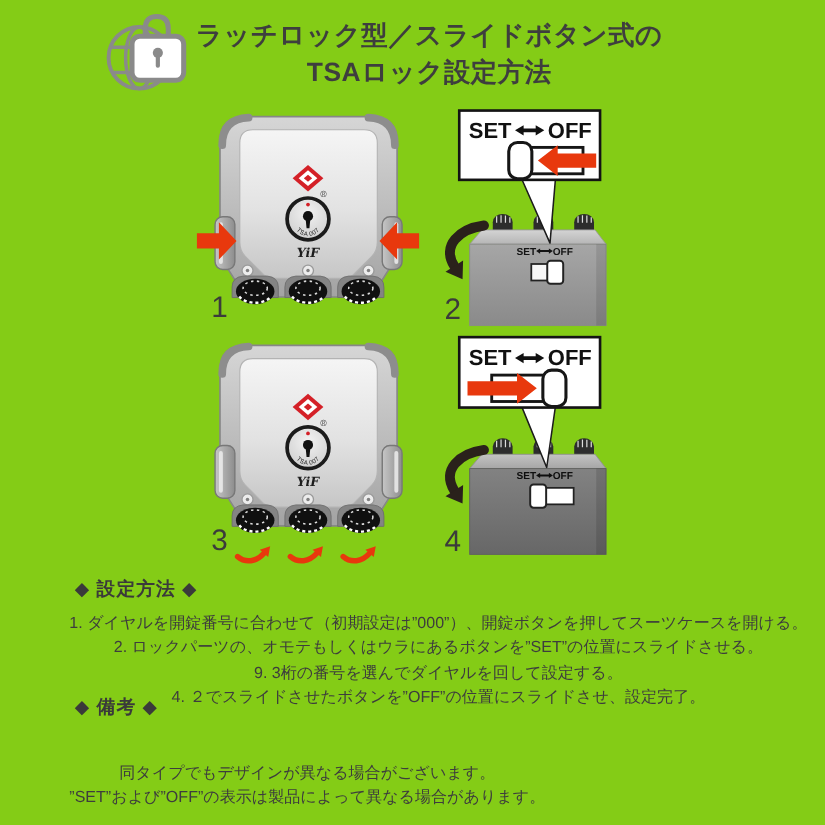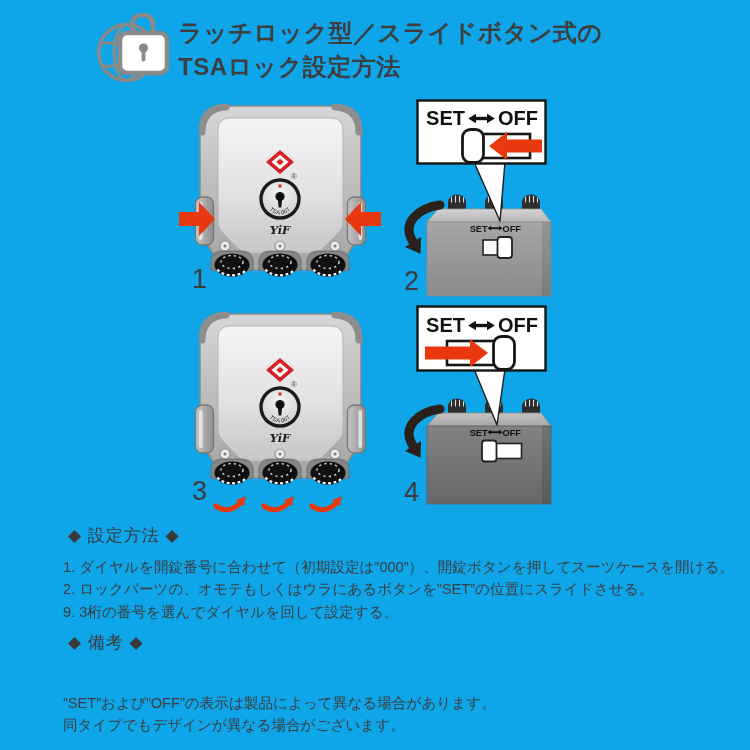--- a/index.html
+++ b/index.html
@@ -1,23 +1,23 @@
 <!DOCTYPE html>
 <html><head>
 <meta charset="utf-8">
 <style>
   html,body{margin:0;padding:0;background:#fff;}
-  #page{position:relative;width:750px;height:750px;background:#0ea5e9;overflow:hidden;
-        font-family:"Liberation Sans","DejaVu Sans",sans-serif;color:#3d3d3d;}
+  #page{position:relative;width:750px;height:750px;background:#84cc16;overflow:hidden;
+        font-family:"Liberation Sans","DejaVu Sans",sans-serif;color:#3d3d3d;text-align:center;}
   .abs{position:absolute;}
   .title{left:178px;top:16px;font-size:24px;font-weight:bold;line-height:34px;
          color:#3e3e3e;letter-spacing:0.5px;white-space:nowrap;}
   .fig{position:absolute;}
   .fignum{position:absolute;font-size:27px;color:#3b3b3b;font-weight:400;}
-  .sec-head{position:absolute;left:68px;font-size:17px;font-weight:normal;color:#3a3a3a;
+  .sec-head{position:absolute;left:68px;font-size:17px;font-weight:bold;color:#3a3a3a;
             letter-spacing:1px;white-space:nowrap;}
   .bodytext{position:absolute;left:63px;font-size:14.6px;color:#3d3d3d;line-height:22.4px;
             white-space:nowrap;}
   svg text{font-family:"Liberation Sans","DejaVu Sans",sans-serif;}
   .serifit{font-family:"DejaVu Serif","Liberation Serif",serif;font-style:italic;font-weight:bold;}
 </style>
 </head>
 <body>
 
 <div id="page">
@@ -247,21 +247,22 @@
     </g>
     <use href="#flip-arrow" x="8" y="108"></use>
   </svg>
   <div class="fignum" style="left:404px;top:477px">4</div>
 
   <div class="sec-head" style="top:524px">◆ 設定方法 ◆</div>
   <div class="bodytext" style="top:556px">
     <div>1. ダイヤルを開錠番号に合わせて（初期設定は”000”）、開錠ボタンを押してスーツケースを開ける。</div>
     <div>2. ロックパーツの、オモテもしくはウラにあるボタンを”SET”の位置にスライドさせる。</div>
     <div>9. 3桁の番号を選んでダイヤルを回して設定する。</div>
+    <div>4. ２でスライドさせたボタンを”OFF”の位置にスライドさせ、設定完了。</div>
   </div>
 
   <div class="sec-head" style="top:631px">◆ 備考 ◆</div>
   <div class="bodytext" style="top:692px">
+    <div>同タイプでもデザインが異なる場合がございます。</div>
     <div>”SET”および”OFF”の表示は製品によって異なる場合があります。</div>
-    <div>同タイプでもデザインが異なる場合がございます。</div>
   </div>
 
 </div>
 
 </body></html>

